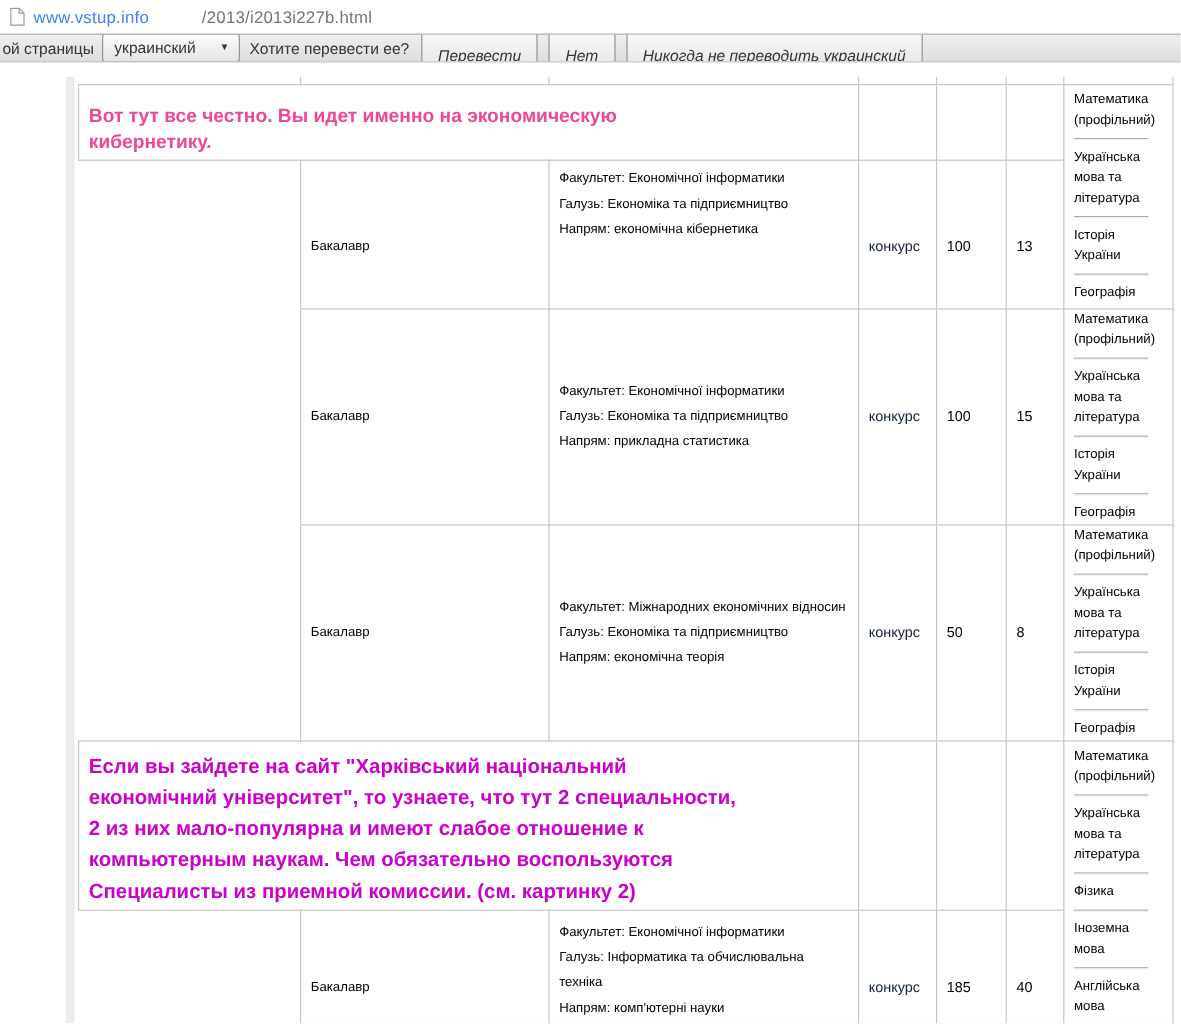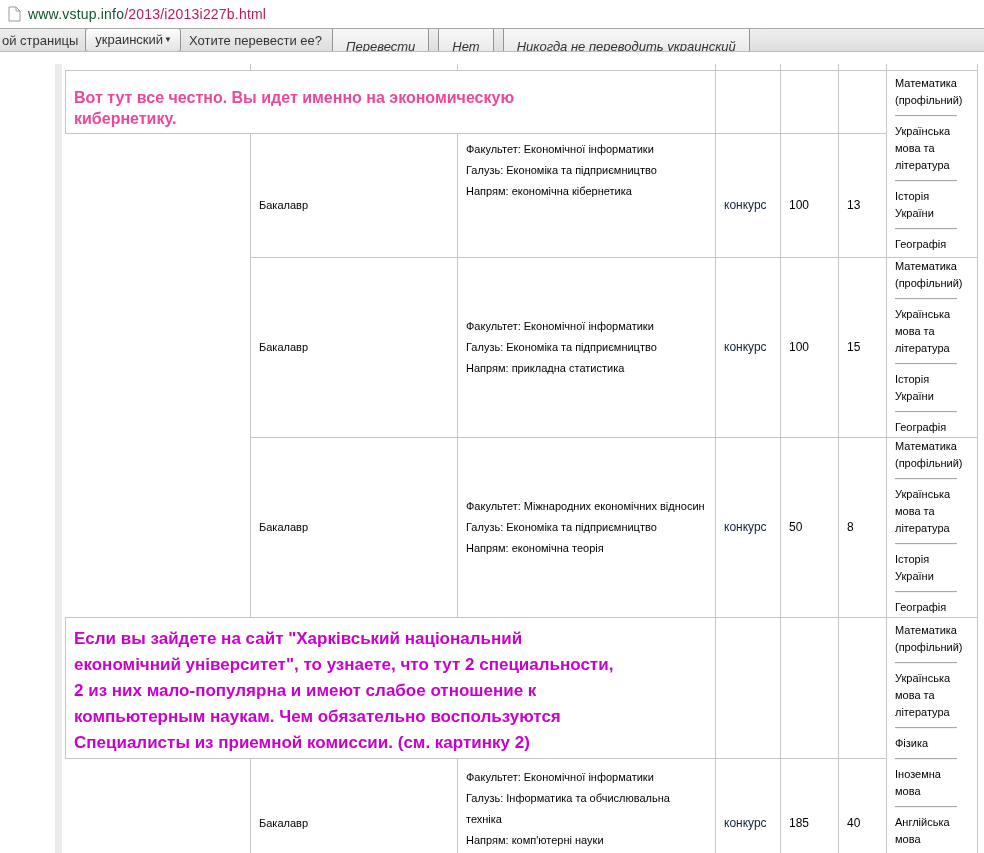--- a/index.html
+++ b/index.html
@@ -8,35 +8,35 @@
     position:relative; width:984px; height:853px; overflow:hidden;
     background:#fff; font-family:"Liberation Sans","DejaVu Sans",sans-serif;
   }
 
   
   .urlbar {
     position:absolute; top:0; left:0; width:984px; height:28px;
     background:#fff; display:flex; align-items:center; padding-left:8px;
   }
   .page-icon { width:13px; height:16px; margin-right:7px; flex:0 0 auto; }
-  .url-host { font-size:14px; color:#14532d; letter-spacing:0.2px; }
-  .url-path { font-size:14px; color:#be185d; letter-spacing:0.2px; }
+  .url-host { font-size:14px; color:#3b82f6; letter-spacing:0.2px; }
+  .url-path { font-size:14px; color:#737373; letter-spacing:0.2px;margin-left:44px; }
 
   
   .tbar {
     position:absolute; top:28px; left:0; width:984px; height:24px;
     background:linear-gradient(#efefef,#dddddd);
     border-top:1px solid #a8a8a8; border-bottom:1px solid #bdbdbd;
     display:flex; align-items:center; font-size:13px; color:#333;
     padding-left:2px; white-space:nowrap; overflow:hidden;
   }
   .tbar-label { margin-right:7px; }
   .tbar-q { margin:0 10px 0 8px; }
   .tsel {
-    display:inline-flex; align-items:center; gap:1px;
+    display:inline-flex; align-items:center; gap:20px;
     border:1px solid #949494; border-radius:3px; padding:3px 8px 4px 9px;
     background:linear-gradient(#fdfdfd,#e4e4e4); cursor:default;text-align:right;
   }
   .tsel .arr { font-size:8px; color:#333; line-height:1; }
   .tbtn {
     border:1px solid #949494; border-radius:3px; padding:17px 13px 4px 13px;
     background:linear-gradient(#fcfcfc,#e6e6e6); font-size:13px; color:#333;
     margin-right:9px; cursor:default; font-family:inherit;font-style:italic;
   }
 

